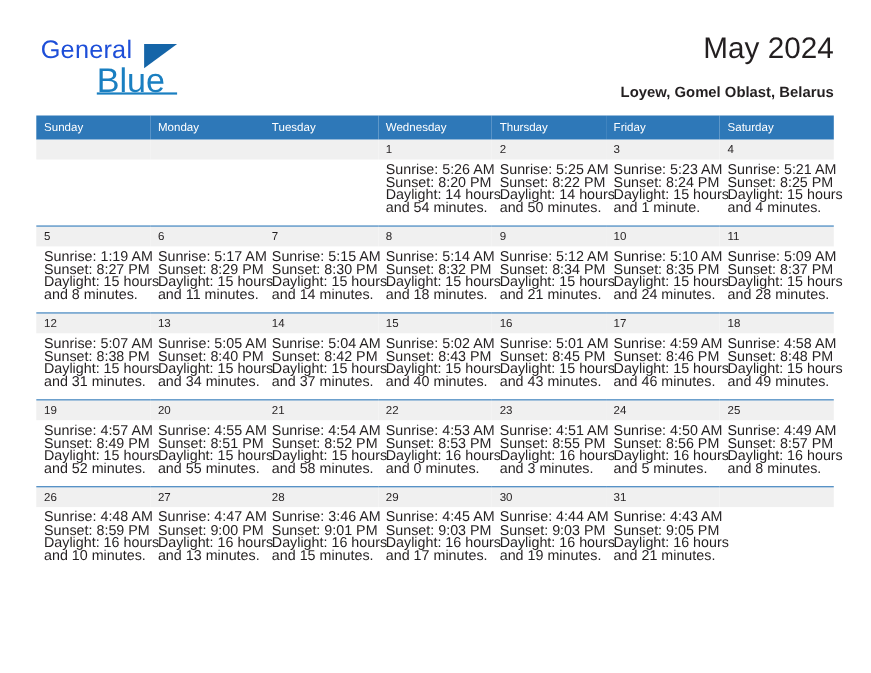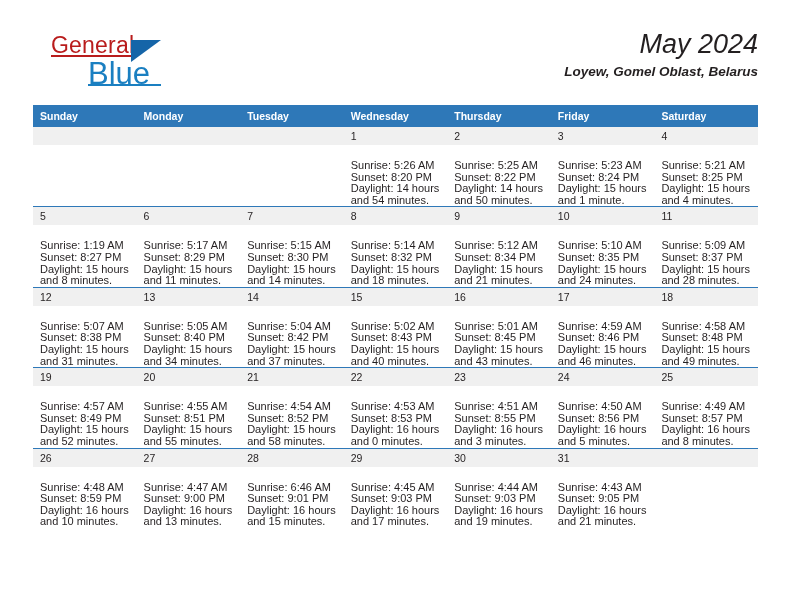--- a/index.html
+++ b/index.html
@@ -31,27 +31,26 @@
   }
   .brand {
     position: absolute;
     left: 0;
     top: 4px;
     width: 180px;
     height: 58px;
   }
   .brand-general {
     position: absolute;
-    left: 18px;
+    left: 4px;
     top: 0;
     font-size: 23px;
     letter-spacing: 0.2px;
-    color: #b91c1c;
+    color: #1d4ed8;
     font-family: "Liberation Sans", sans-serif;
-    text-decoration: underline;
   }
   .brand-blue {
     position: absolute;
     left: 55px;
     top: 24px;
     font-size: 31px;
     color: #1a7fc1;
     font-family: "Liberation Sans", sans-serif;
   }
   .brand-tri {
@@ -70,51 +69,50 @@
     width: 73px;
     height: 2px;
     background: #1a7fc1;
   }
 
   .title-wrap {
     position: absolute;
     right: 0;
     top: 0;
     text-align: right;
-    font-style: italic;
   }
   .cal-title {
     font-size: 27px;
     color: #231f20;
     line-height: 32px;
     white-space: nowrap;
   }
   .cal-sub {
-    margin-top: 4px;
+    margin-top: 16px;
     font-size: 13.5px;
     color: #231f20;
     font-weight: bold;
     line-height: 16px;
     white-space: nowrap;
   }
 
   
   .cal {
     position: absolute;
     left: 33px;
     top: 105px;
     width: 725px;
     border-collapse: collapse;
     table-layout: fixed;
   }
   .cal th {
     background: #2e78b8;
     color: #ffffff;
     font-size: 10.5px;
-    font-weight: bold;
+    font-weight: normal;
     text-align: left;
     padding: 5px 0 5px 7px;
     height: 11px;
     border: none;
   }
   .cal td {
     width: 103.57px;
     vertical-align: top;
     padding: 0;
     border: none;
@@ -131,24 +129,23 @@
     padding: 3px 0 3px 7px;
     height: 12px;
     line-height: 12px;
   }
   .daynum.empty {
     background: #f0f0f0;
     color: transparent;
   }
   .cell-body {
     padding: 3px 6px 0 7px;
-    font-size: 11px;
+    font-size: 13px;
     line-height: 11.6px;
     color: #231f20;
-    margin-top: 12px;
   }
   .cell-body div {
     white-space: nowrap;
   }
   .cell-empty .cell-body { visibility: hidden; }
 </style>
 </head>
 <body>
 
 <div class="page">
@@ -457,21 +454,21 @@
             <div class="cell-body">
               <div>Sunrise: 4:47 AM</div>
               <div>Sunset: 9:00 PM</div>
               <div>Daylight: 16 hours</div>
               <div>and 13 minutes.</div>
             </div>
           </td>
           <td>
             <div class="daynum">28</div>
             <div class="cell-body">
-              <div>Sunrise: 6:46 AM</div>
+              <div>Sunrise: 3:46 AM</div>
               <div>Sunset: 9:01 PM</div>
               <div>Daylight: 16 hours</div>
               <div>and 15 minutes.</div>
             </div>
           </td>
           <td>
             <div class="daynum">29</div>
             <div class="cell-body">
               <div>Sunrise: 4:45 AM</div>
               <div>Sunset: 9:03 PM</div>

